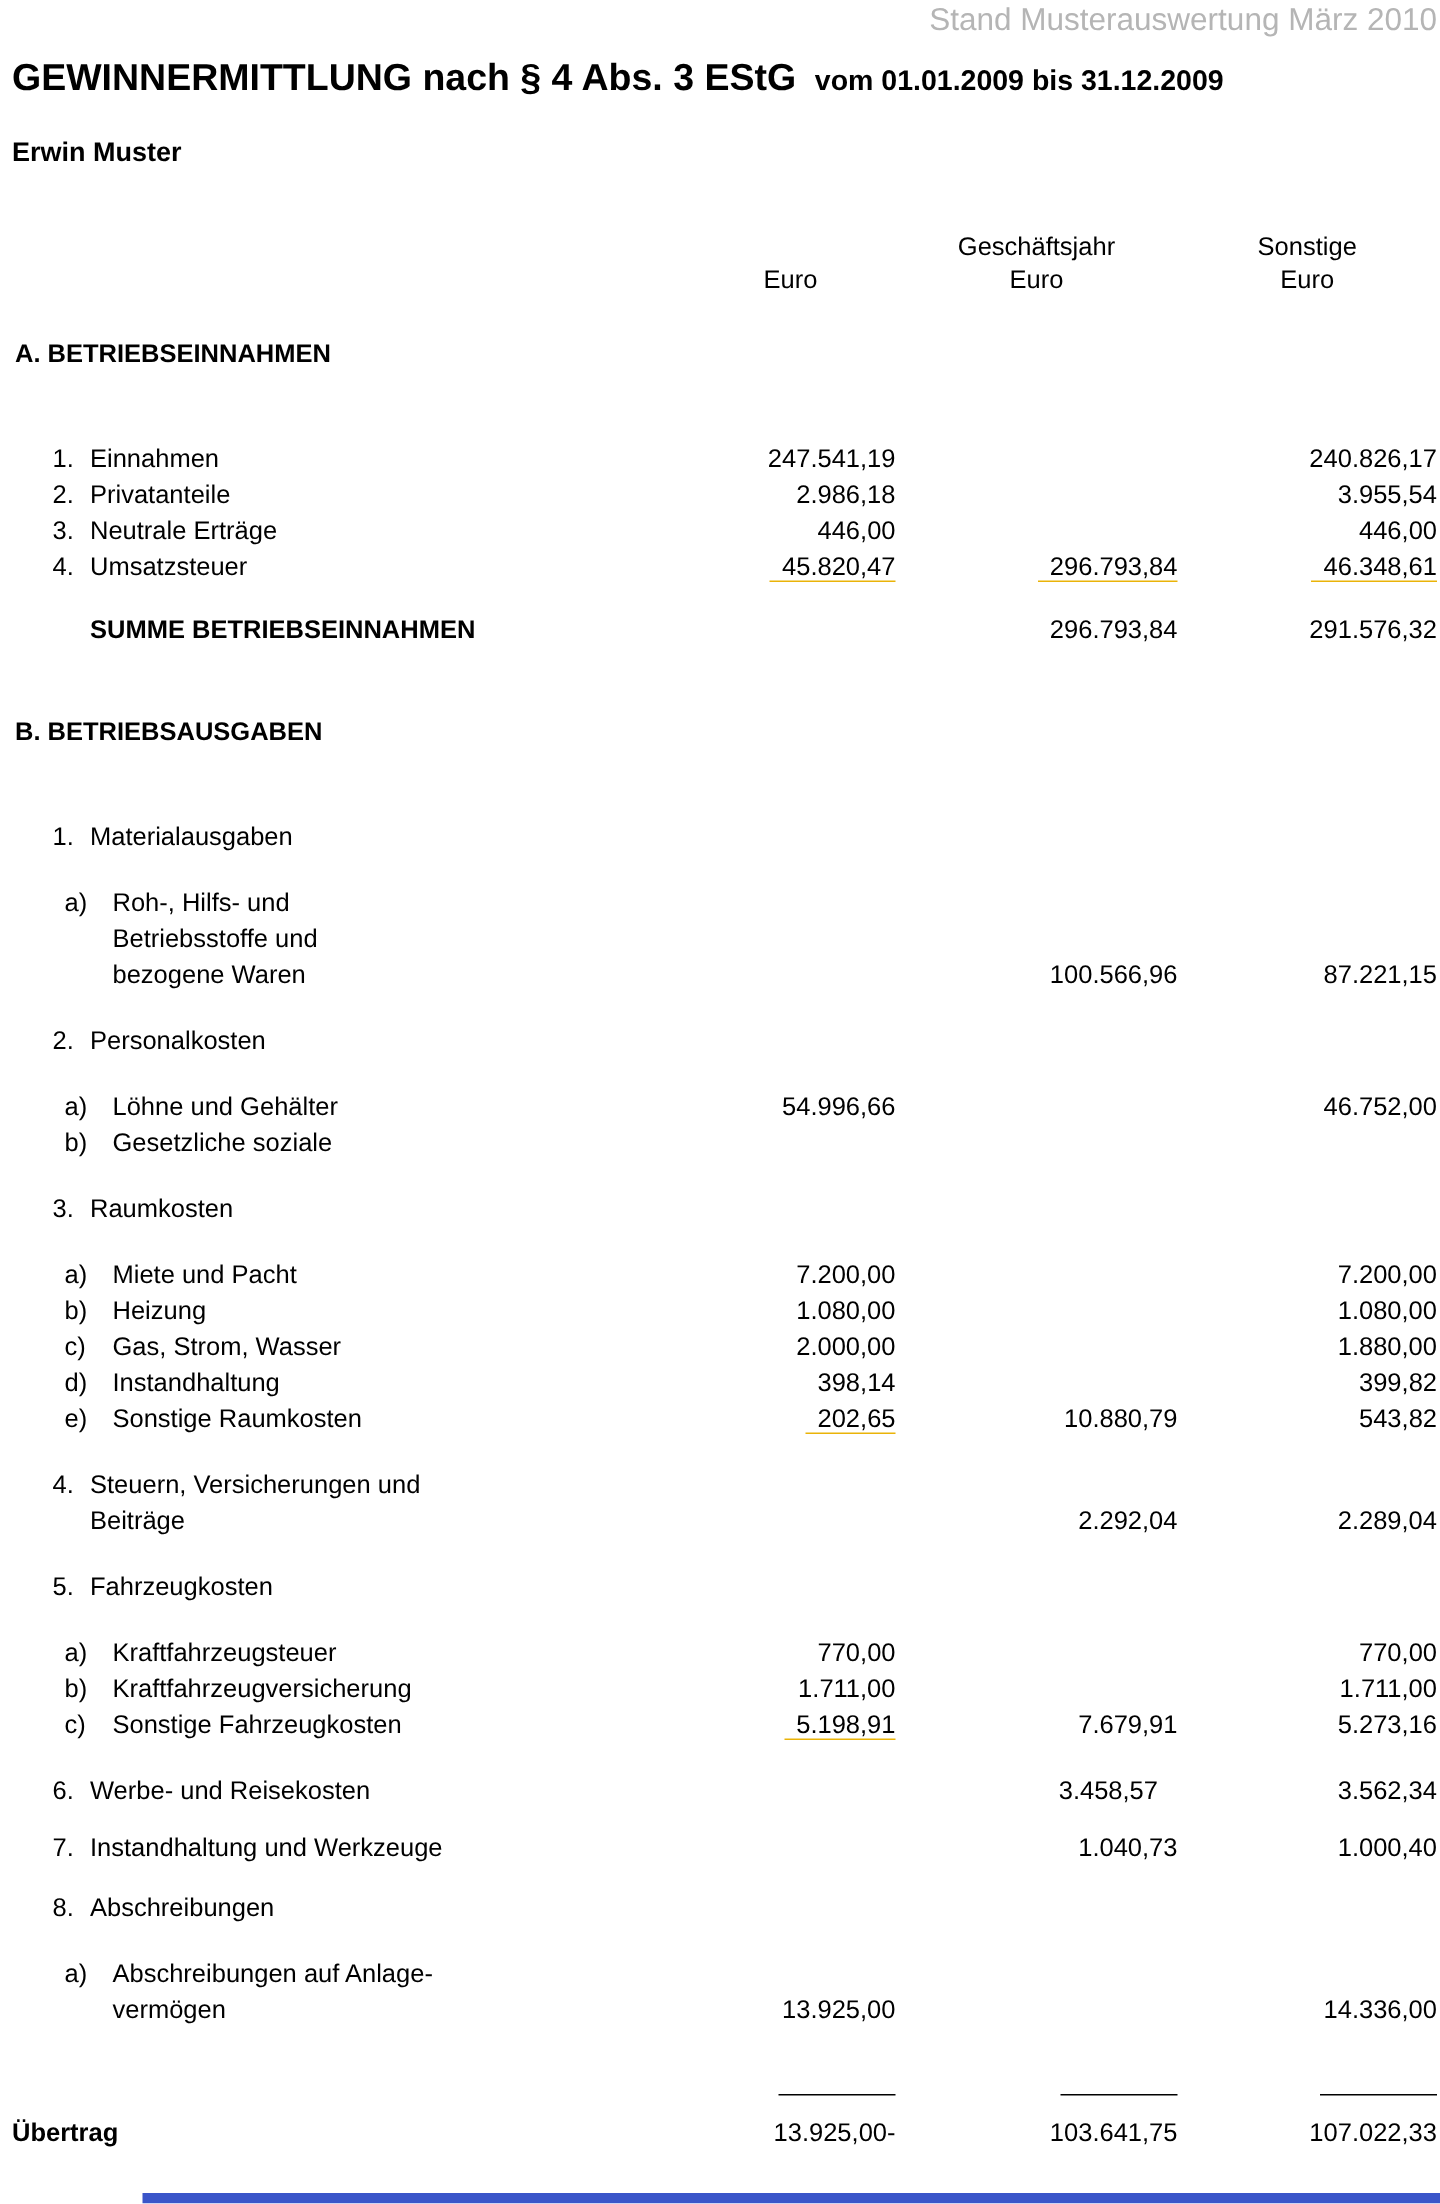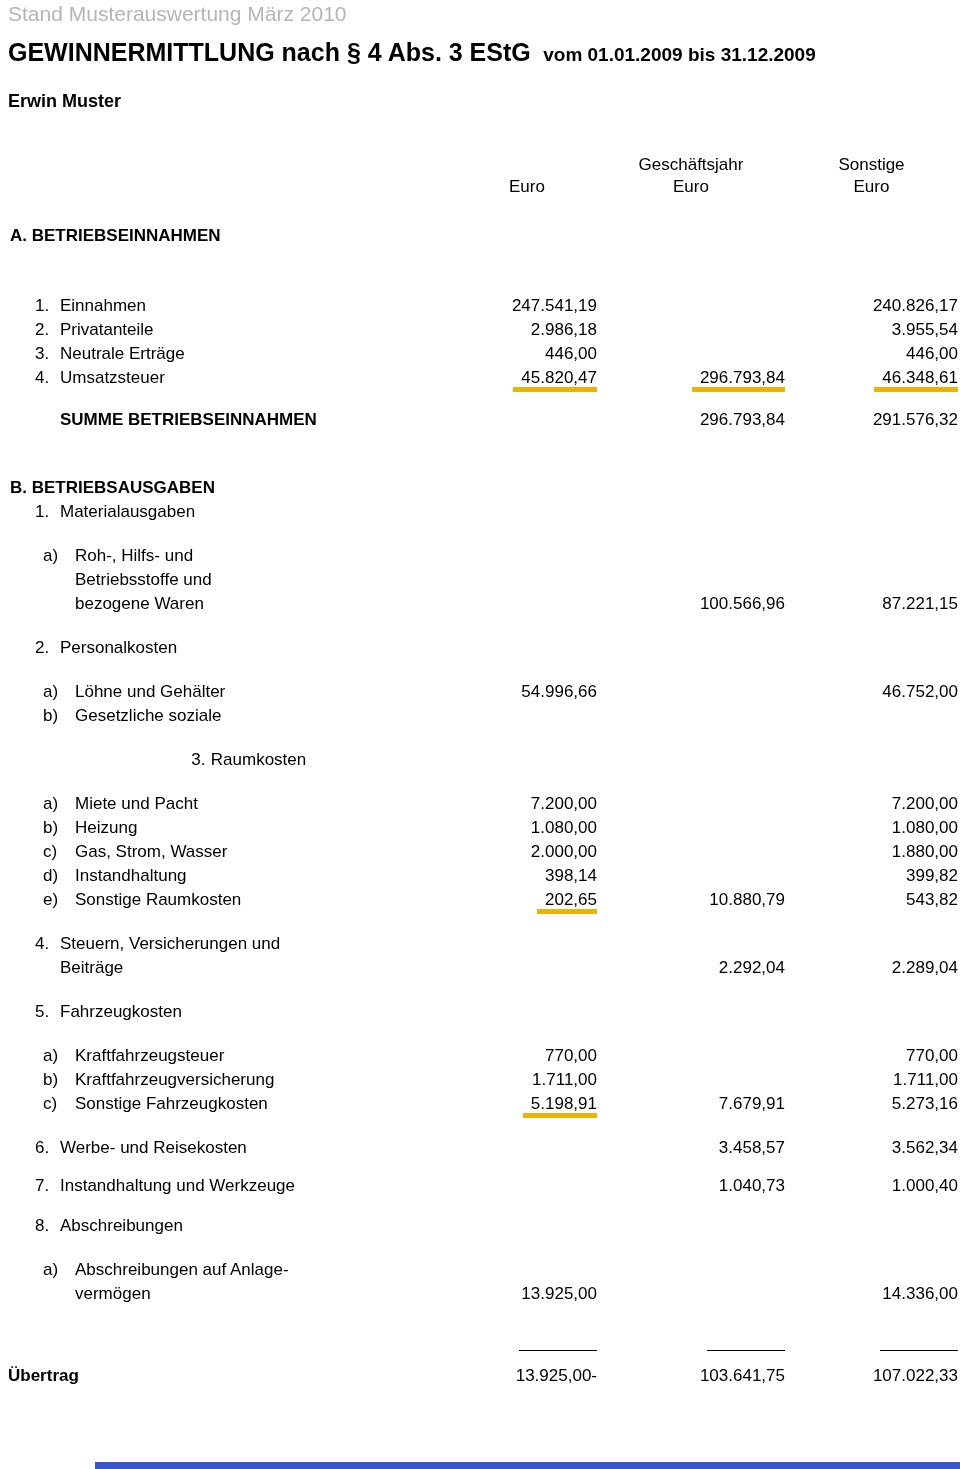--- a/index.html
+++ b/index.html
@@ -6,21 +6,21 @@
   html, body { background: #ffffff; }
   body {
     width: 960px; height: 1469px;
     position: relative; overflow: hidden;
     font-family: "Liberation Sans", "DejaVu Sans", sans-serif;
     color: #000;
   }
   .page { padding: 2px 2px 0 8px; }
 
   .watermark {
-    text-align: left;
+    text-align: right;
     font-size: 21px;
     color: #b5b5b5;
     line-height: 24px;
   }
   .title-line { margin-top: 12px; white-space: nowrap; }
   .title-main { font-size: 25px; font-weight: 700; }
   .title-period { font-size: 19px; font-weight: 700; margin-left: 8px; }
   .person { margin-top: 24px; font-size: 18px; font-weight: 700; }
 
   .grid {
@@ -39,21 +39,21 @@
   .t-sec .cell-label { padding-left: 2px; font-weight: 700; }
   .t-item .cell-label { padding-left: 27px; }
   .t-item .num { width: 25px; }
   .t-sub .cell-label { padding-left: 35px; }
   .t-sub .num { width: 32px; }
   .t-cont1 .cell-label { padding-left: 52px; }
   .t-cont2 .cell-label { padding-left: 67px; }
   .t-sum .cell-label { padding-left: 52px; font-weight: 700; }
   .t-uebertrag .cell-label { padding-left: 0; font-weight: 700; }
 
-  .ul { border-bottom: 5px solid #eab308; padding-left: 8px; }
+  .ul { border-bottom: 1px solid #eab308; padding-left: 8px; }
   .rule-line {
     display: inline-block;
     width: 78px; height: 16px;
     border-bottom: 1px solid #000;
   }
   .accent-bar {
     position: absolute;
     left: 95px; right: 0; bottom: 0;
     height: 7px;
     background: #3a55c9;
@@ -124,21 +124,21 @@
     <div class="cell-val"></div>
     <div class="cell-val"><span>296.793,84</span></div>
     <div class="cell-val"><span>291.576,32</span></div>
   </div>
       <div class="grid row t-sec" style="margin-top: 44px;">
     <div class="cell-label"><span class="num"></span><span>B. BETRIEBSAUSGABEN</span></div>
     <div class="cell-val"></div>
     <div class="cell-val"></div>
     <div class="cell-val"></div>
   </div>
-      <div class="grid row t-item" style="">
+      <div class="grid row t-item" style="margin-top: 46px;">
     <div class="cell-label"><span class="num">1.</span><span>Materialausgaben</span></div>
     <div class="cell-val"></div>
     <div class="cell-val"></div>
     <div class="cell-val"></div>
   </div>
       <div class="grid row t-sub" style="margin-top: 20px;">
     <div class="cell-label"><span class="num">a)</span><span>Roh-, Hilfs- und</span></div>
     <div class="cell-val"></div>
     <div class="cell-val"></div>
     <div class="cell-val"></div>
@@ -166,21 +166,21 @@
     <div class="cell-val"><span>54.996,66</span></div>
     <div class="cell-val"></div>
     <div class="cell-val"><span>46.752,00</span></div>
   </div>
       <div class="grid row t-sub">
     <div class="cell-label"><span class="num">b)</span><span>Gesetzliche soziale</span></div>
     <div class="cell-val"></div>
     <div class="cell-val"></div>
     <div class="cell-val"></div>
   </div>
-      <div class="grid row t-item" style="margin-top: 20px; text-align: center;">
+      <div class="grid row t-item" style="margin-top: 20px;">
     <div class="cell-label"><span class="num">3.</span><span>Raumkosten</span></div>
     <div class="cell-val"></div>
     <div class="cell-val"></div>
     <div class="cell-val"></div>
   </div>
       <div class="grid row t-sub" style="margin-top: 20px;">
     <div class="cell-label"><span class="num">a)</span><span>Miete und Pacht</span></div>
     <div class="cell-val"><span>7.200,00</span></div>
     <div class="cell-val"></div>
     <div class="cell-val"><span>7.200,00</span></div>
@@ -238,21 +238,21 @@
     <div class="cell-val"><span>1.711,00</span></div>
     <div class="cell-val"></div>
     <div class="cell-val"><span>1.711,00</span></div>
   </div>
       <div class="grid row t-sub">
     <div class="cell-label"><span class="num">c)</span><span>Sonstige Fahrzeugkosten</span></div>
     <div class="cell-val"><span class="ul">5.198,91</span></div>
     <div class="cell-val"><span>7.679,91</span></div>
     <div class="cell-val"><span>5.273,16</span></div>
   </div>
-      <div class="grid row t-item" style="margin-top: 20px;">
+      <div class="grid row t-item" style="margin-top: 20px; gap: 13px;">
     <div class="cell-label"><span class="num">6.</span><span>Werbe- und Reisekosten</span></div>
     <div class="cell-val"></div>
     <div class="cell-val"><span>3.458,57</span></div>
     <div class="cell-val"><span>3.562,34</span></div>
   </div>
       <div class="grid row t-item" style="margin-top: 14px;">
     <div class="cell-label"><span class="num">7.</span><span>Instandhaltung und Werkzeuge</span></div>
     <div class="cell-val"></div>
     <div class="cell-val"><span>1.040,73</span></div>
     <div class="cell-val"><span>1.000,40</span></div>

